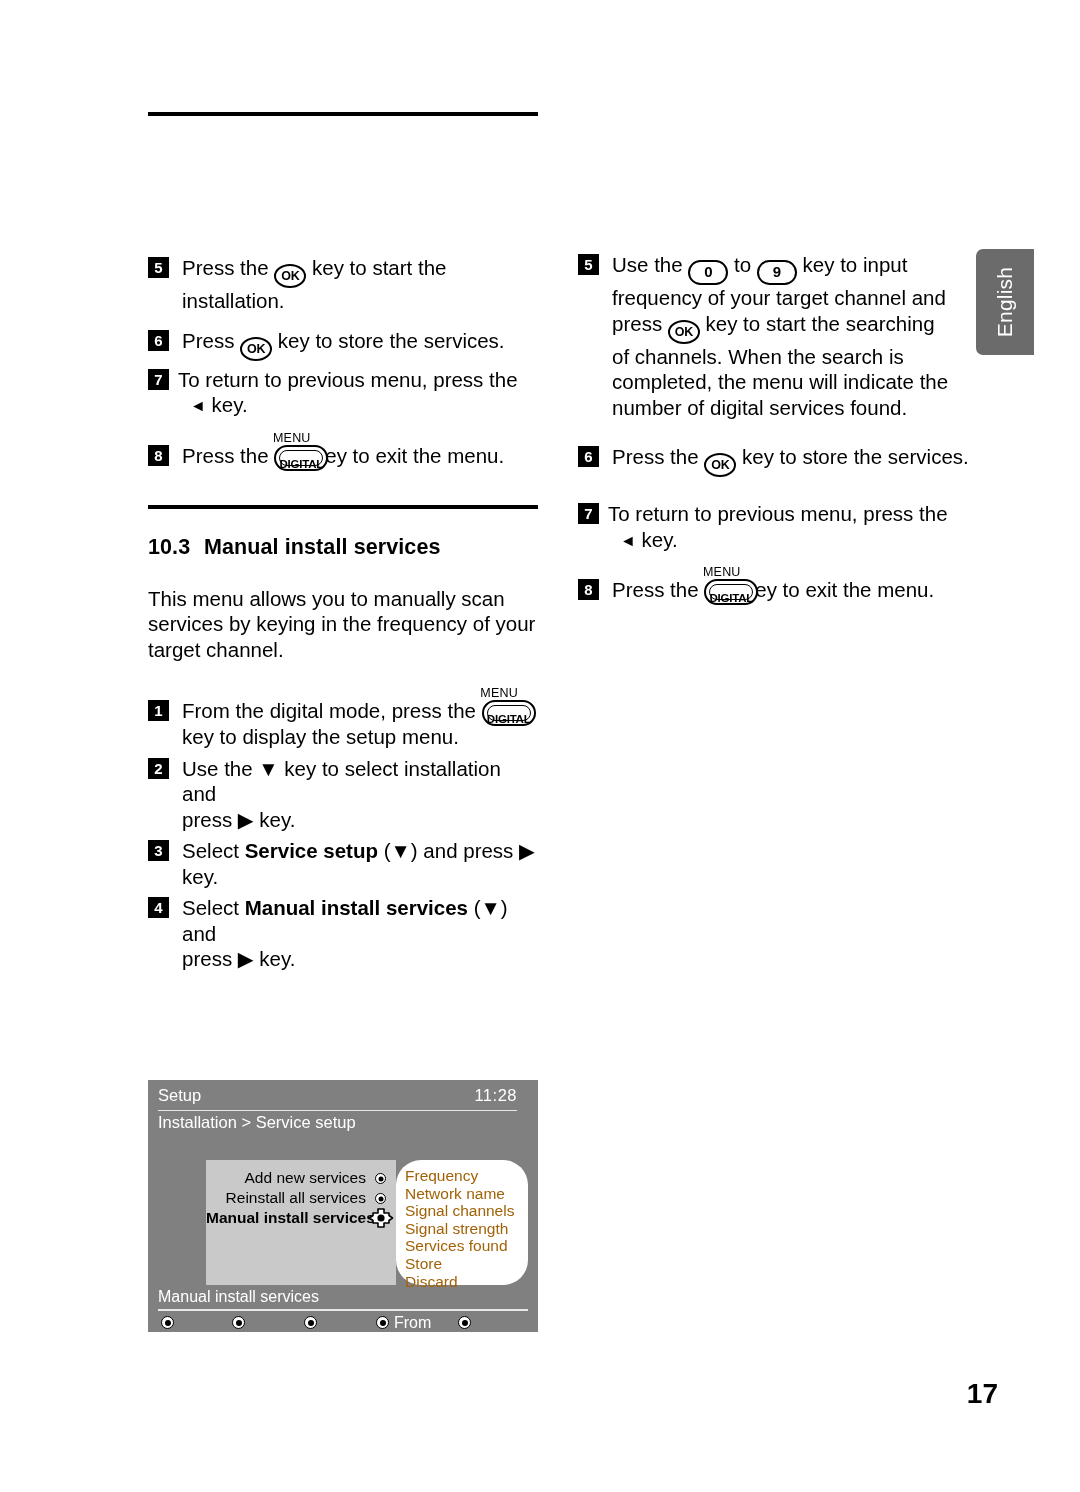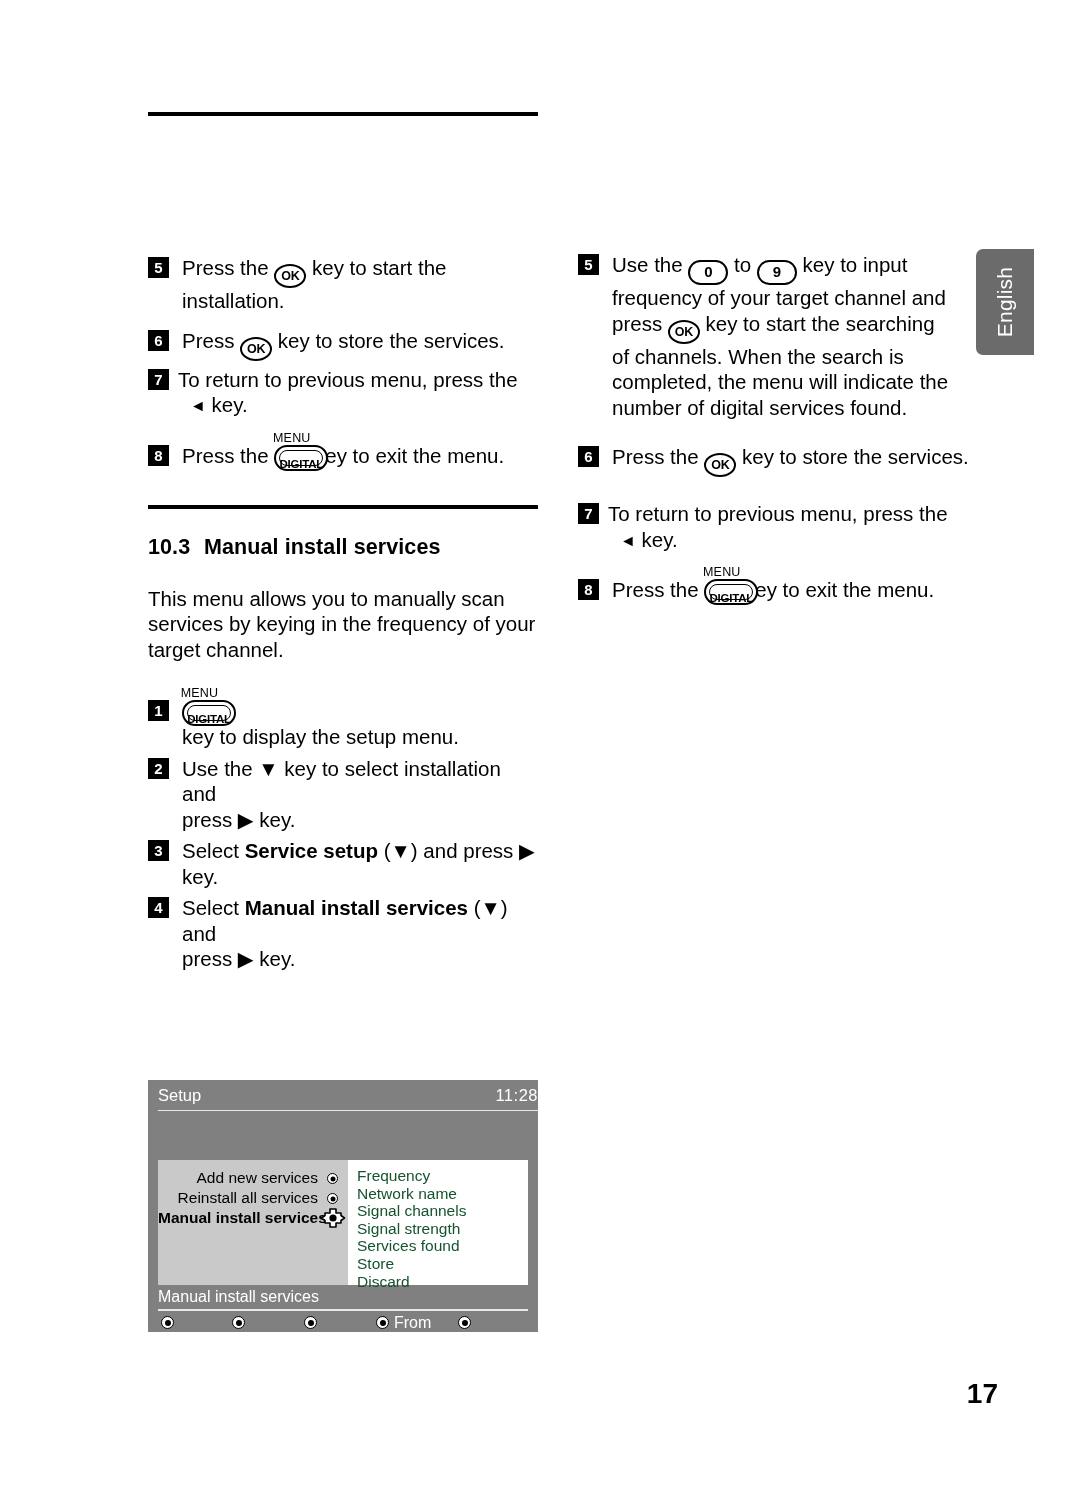--- a/index.html
+++ b/index.html
@@ -155,41 +155,42 @@
     top: 1080px;
     width: 390px;
     height: 252px;
     background: #808080;
     color: #ffffff;
     font-size: 15px;
   }
   .tv-titlebar {
     position: relative;
     height: 26px;
-    margin: 5px 0 0 10px;
+    margin: 5px 21px 0 10px;
     border-bottom: 1.6px solid #e8e8e8;
   }
   .tv-title { position: absolute; left: 0; top: 1px; font-size: 16.5px; }
   .tv-time  { position: absolute; right: 0; top: 1px; font-size: 16.5px; letter-spacing: .5px; }
   .tv-breadcrumb {
     margin: 2px 10px 0 10px;
     font-size: 16.5px;
   }
   .tv-body {
     position: absolute;
     left: 10px; top: 80px;
     width: 370px; height: 125px;
     display: flex;
   }
   .tv-left {
     width: 190px;
     background: #c9c9c9;
     color: #000;
     padding: 8px 8px 0 0;
     text-align: right;
+    margin-left: 48px;
   }
   .tv-left .row {
     position: relative;
     font-size: 15.5px;
     line-height: 19px;
     padding-right: 22px;
     margin-bottom: 1px;
     white-space: nowrap;
   }
   .tv-left .row .dot {
@@ -211,22 +212,23 @@
   }
   .tv-left .row.sel { font-weight: bold; }
   .navicon {
     position: absolute;
     right: -6px; top: 0px;
     width: 26px; height: 20px;
   }
   .tv-right {
     flex: 1;
     background: #ffffff;
-    color: #14532d;
+    color: #a16207;
     padding: 7px 0 0 9px;
+    border-radius: 25px;
   }
   .tv-right div {
     font-size: 15.5px;
     line-height: 17.6px;
     white-space: nowrap;
   }
   .tv-footlabel {
     position: absolute;
     left: 10px; top: 208px;
     font-size: 16px;
@@ -321,21 +323,21 @@
     <div class="rule" style="margin-top:36px"></div>
 
     <div class="sec-head">
       <span class="numtag">10.3</span><span>Manual install services</span>
     </div>
 
     <div class="para noindent" style="margin-top:26px">This menu allows you to manually scan services by keying in the frequency of your target channel.</div>
 
     <div class="step" style="margin-top:36px">
       <span class="num">1</span>
-      <span class="key-digital-wrap"><span class="key-digital-label">MENU</span><span class="key-digital">
+      <span>From the digital mode, press the </span><span class="key-digital-wrap"><span class="key-digital-label">MENU</span><span class="key-digital">
             <em>DIGITAL</em>
           </span></span><br>
       <span>key to display the setup menu.</span>
     </div>
 
     <div class="step" style="margin-top:6px">
       <span class="num">2</span>
       <span>Use the ▼ key to select installation and</span><br>
       <span>press ▶ key.</span>
     </div>
@@ -386,20 +388,21 @@
 
   </div>
 
   <div class="tvmenu">
 
     <div class="tv-titlebar">
       <span class="tv-title">Setup</span>
       <span class="tv-time">11:28</span>
     </div>
 
+    <div class="tv-breadcrumb">Installation &gt; Service setup</div>
 
     <div class="tv-body">
 
       <div class="tv-left">
         <div class="row">
           <span>Add new services</span>
           <span class="dot"></span>
         </div>
         <div class="row">
           <span>Reinstall all services</span>

